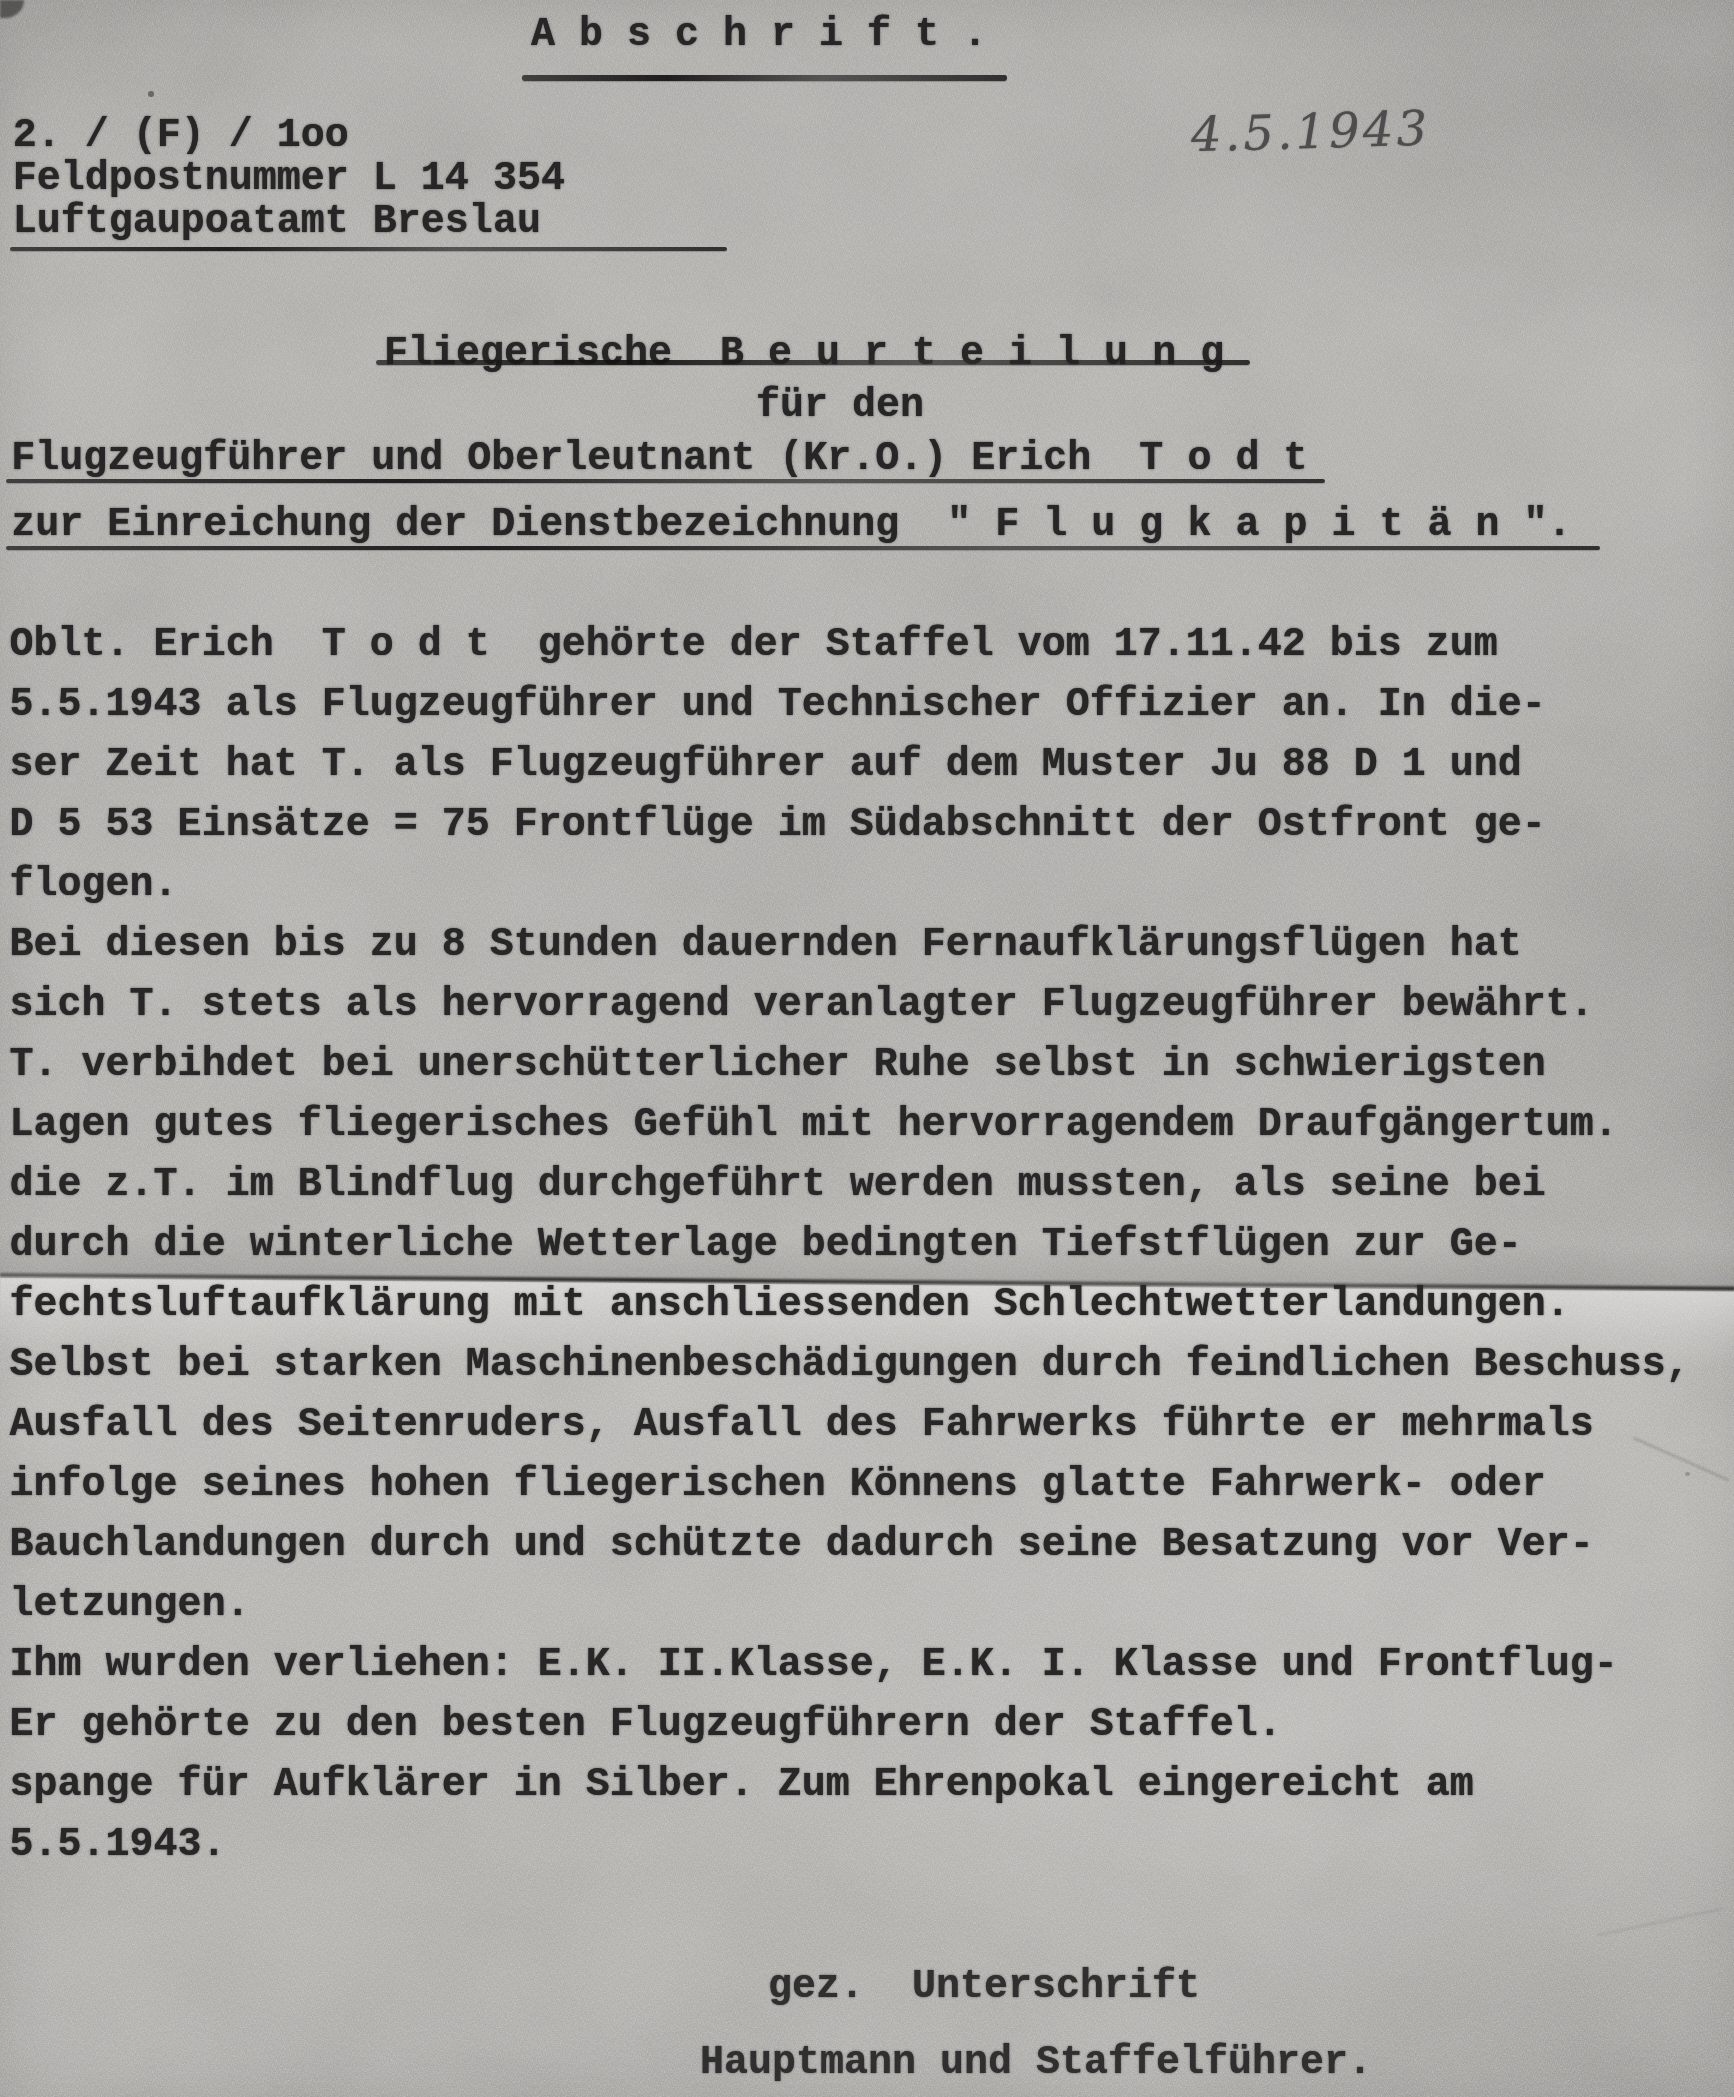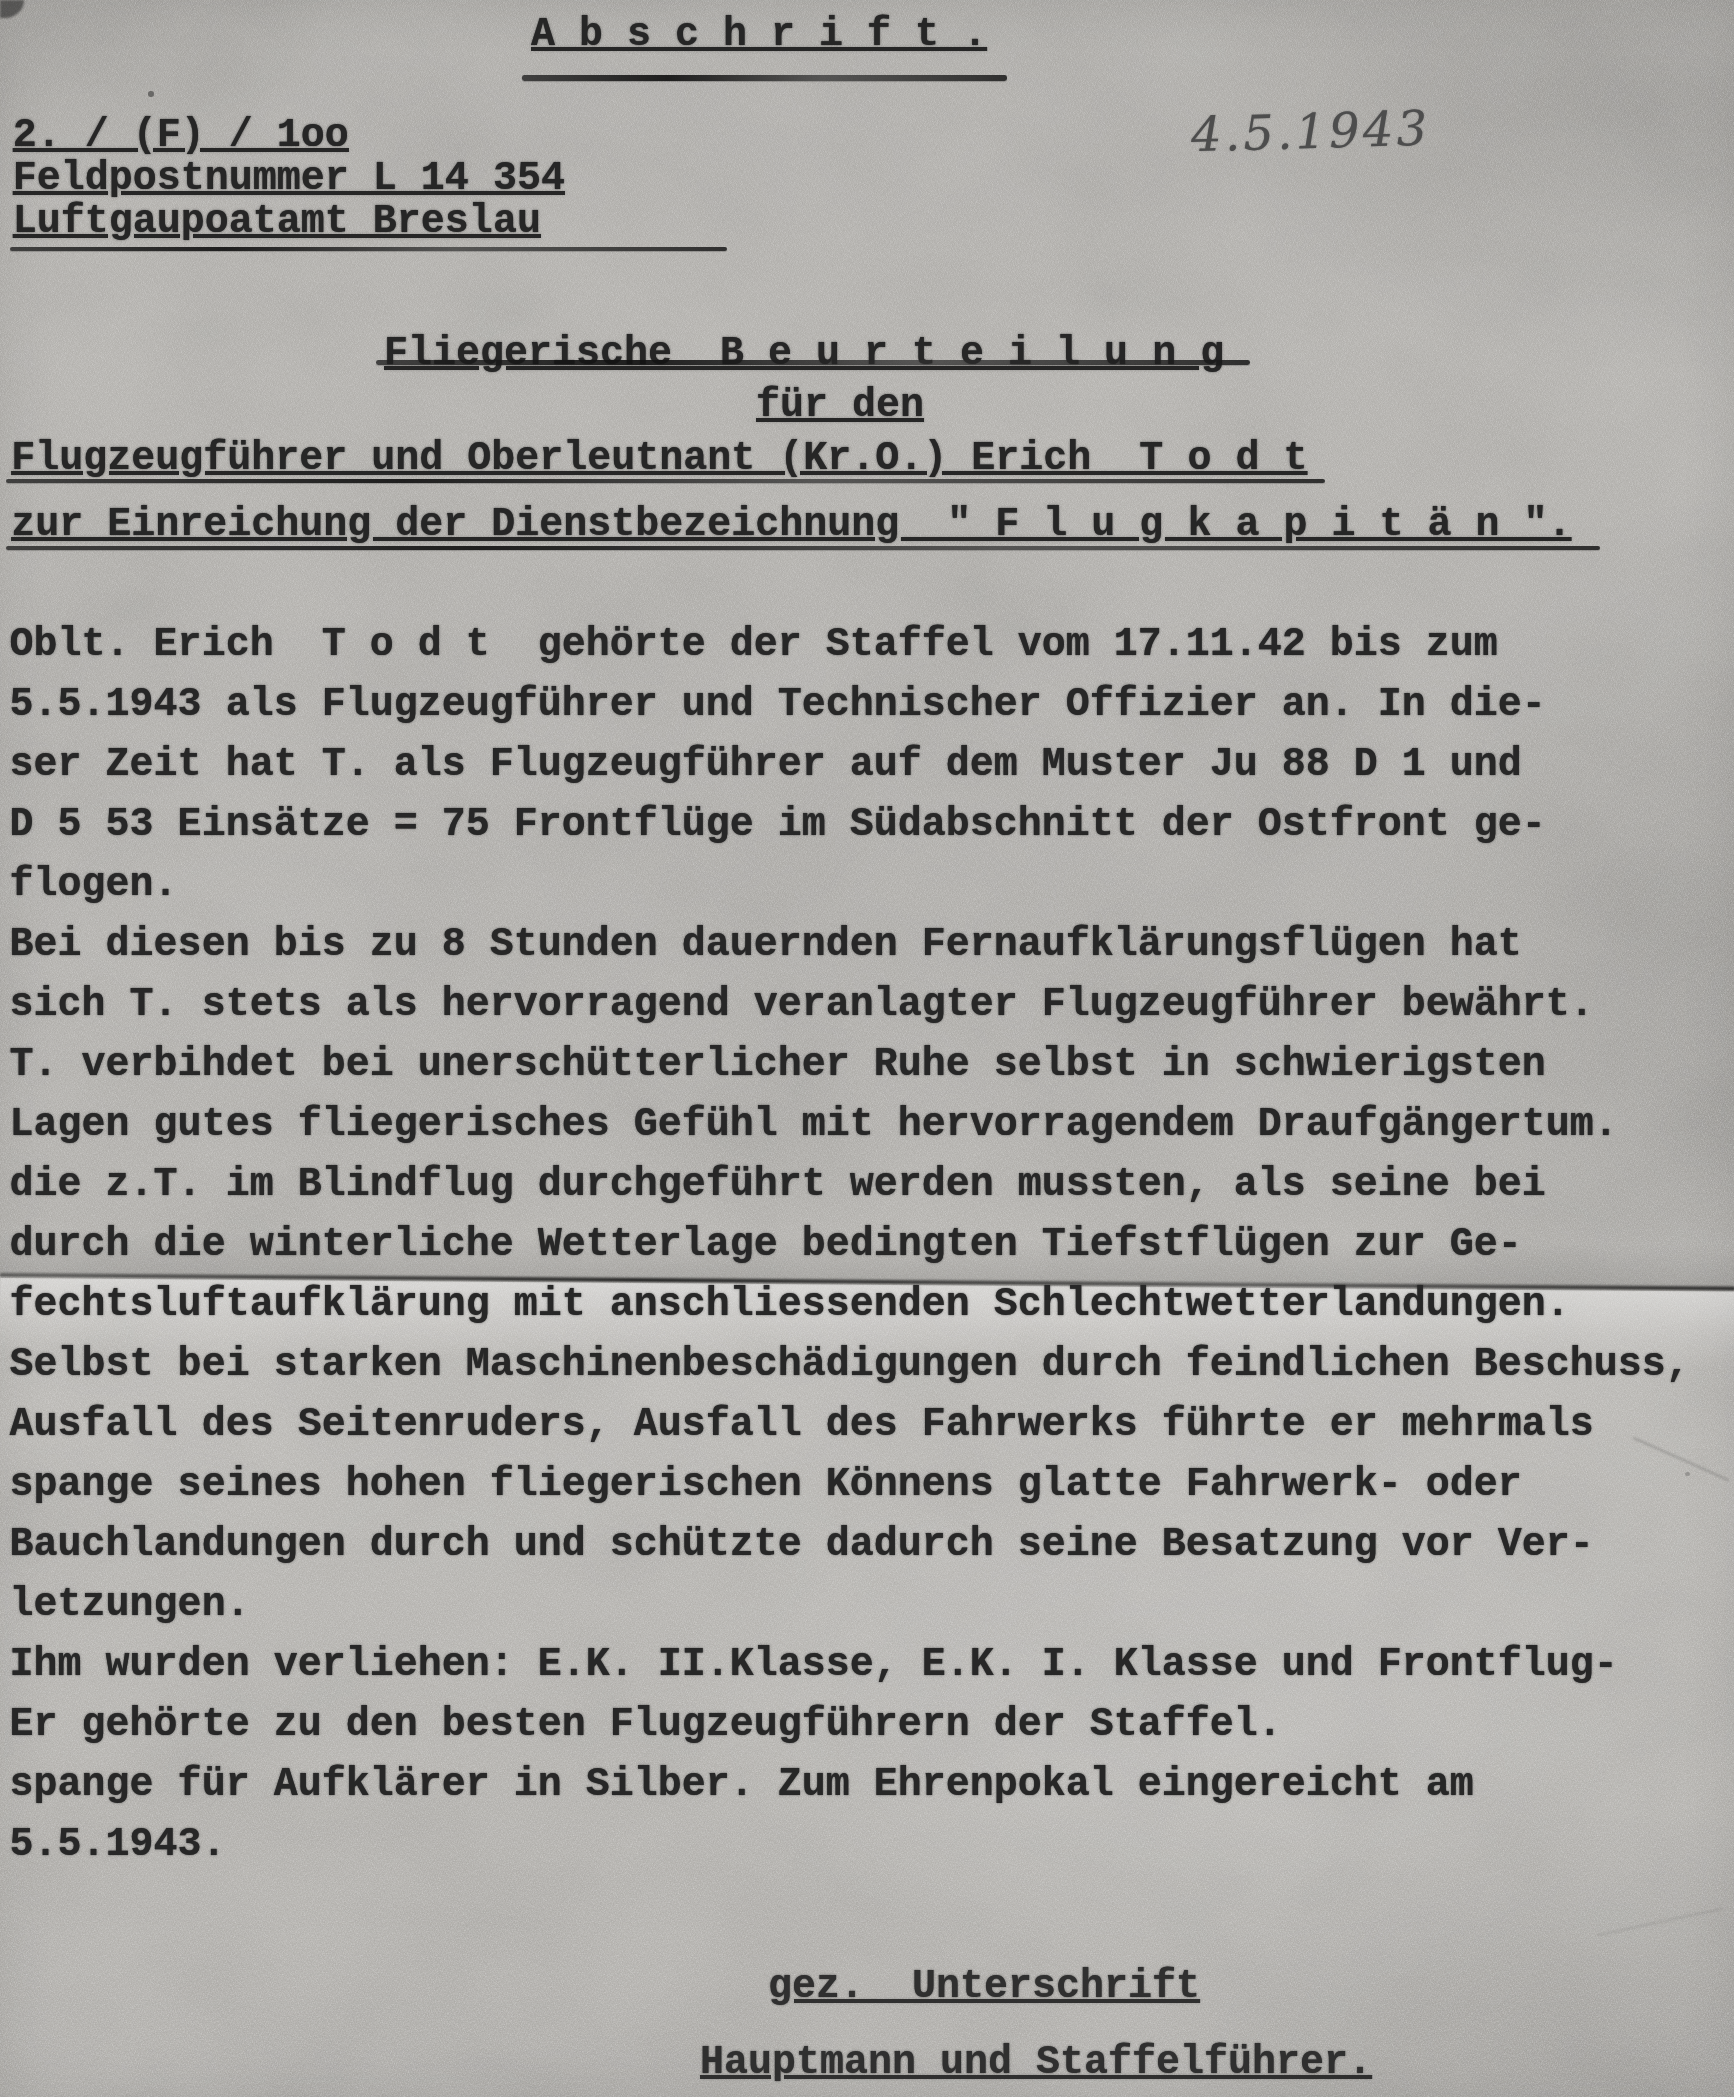--- a/index.html
+++ b/index.html
@@ -23,21 +23,20 @@
   .g-cloud{mix-blend-mode:multiply;opacity:.18;}
 
   
   .t{
     position:absolute;
     white-space:pre;
     font:bold 40px/1.1 "Liberation Mono", monospace;
     color:#262626;
     text-shadow:0 0 1.2px rgba(30,30,30,.85),0 0 3.2px rgba(50,50,50,.30);
     letter-spacing:0;
-    text-decoration:underline;
   }
   .soft{opacity:.93;}
 
   
   .u{
     position:absolute;height:4px;border-radius:2.4px;
     background:linear-gradient(90deg,rgba(32,32,32,.78),rgba(18,18,18,.92) 30%,rgba(48,48,48,.72) 62%,rgba(24,24,24,.85));
     box-shadow:0 0.8px 0.8px rgba(0,0,0,.25);
     filter:blur(0.4px);
   }
@@ -133,21 +132,21 @@
     <div class="line">flogen.</div>
     <div class="line">Bei diesen bis zu 8 Stunden dauernden Fernaufklärungsflügen hat</div>
     <div class="line">sich T. stets als hervorragend veranlagter Flugzeugführer bewährt.</div>
     <div class="line">T. verbihdet bei unerschütterlicher Ruhe selbst in schwierigsten</div>
     <div class="line">Lagen gutes fliegerisches Gefühl mit hervorragendem Draufgängertum.</div>
     <div class="line">die z.T. im Blindflug durchgeführt werden mussten, als seine bei</div>
     <div class="line">durch die winterliche Wetterlage bedingten Tiefstflügen zur Ge-</div>
     <div class="line">fechtsluftaufklärung mit anschliessenden Schlechtwetterlandungen.</div>
     <div class="line">Selbst bei starken Maschinenbeschädigungen durch feindlichen Beschuss,</div>
     <div class="line">Ausfall des Seitenruders, Ausfall des Fahrwerks führte er mehrmals</div>
-    <div class="line">spange seines hohen fliegerischen Könnens glatte Fahrwerk- oder</div>
+    <div class="line">infolge seines hohen fliegerischen Könnens glatte Fahrwerk- oder</div>
     <div class="line">Bauchlandungen durch und schützte dadurch seine Besatzung vor Ver-</div>
     <div class="line">letzungen.</div>
     <div class="line">Ihm wurden verliehen: E.K. II.Klasse, E.K. I. Klasse und Frontflug-</div>
     <div class="line">Er gehörte zu den besten Flugzeugführern der Staffel.</div>
     <div class="line">spange für Aufklärer in Silber. Zum Ehrenpokal eingereicht am</div>
     <div class="line">5.5.1943.</div>
   </div>
 
   <div class="t soft" style="left:768px;top:1965px;">gez.  Unterschrift</div>
   <div class="t soft" style="left:700px;top:2041px;">Hauptmann und Staffelführer.</div>

